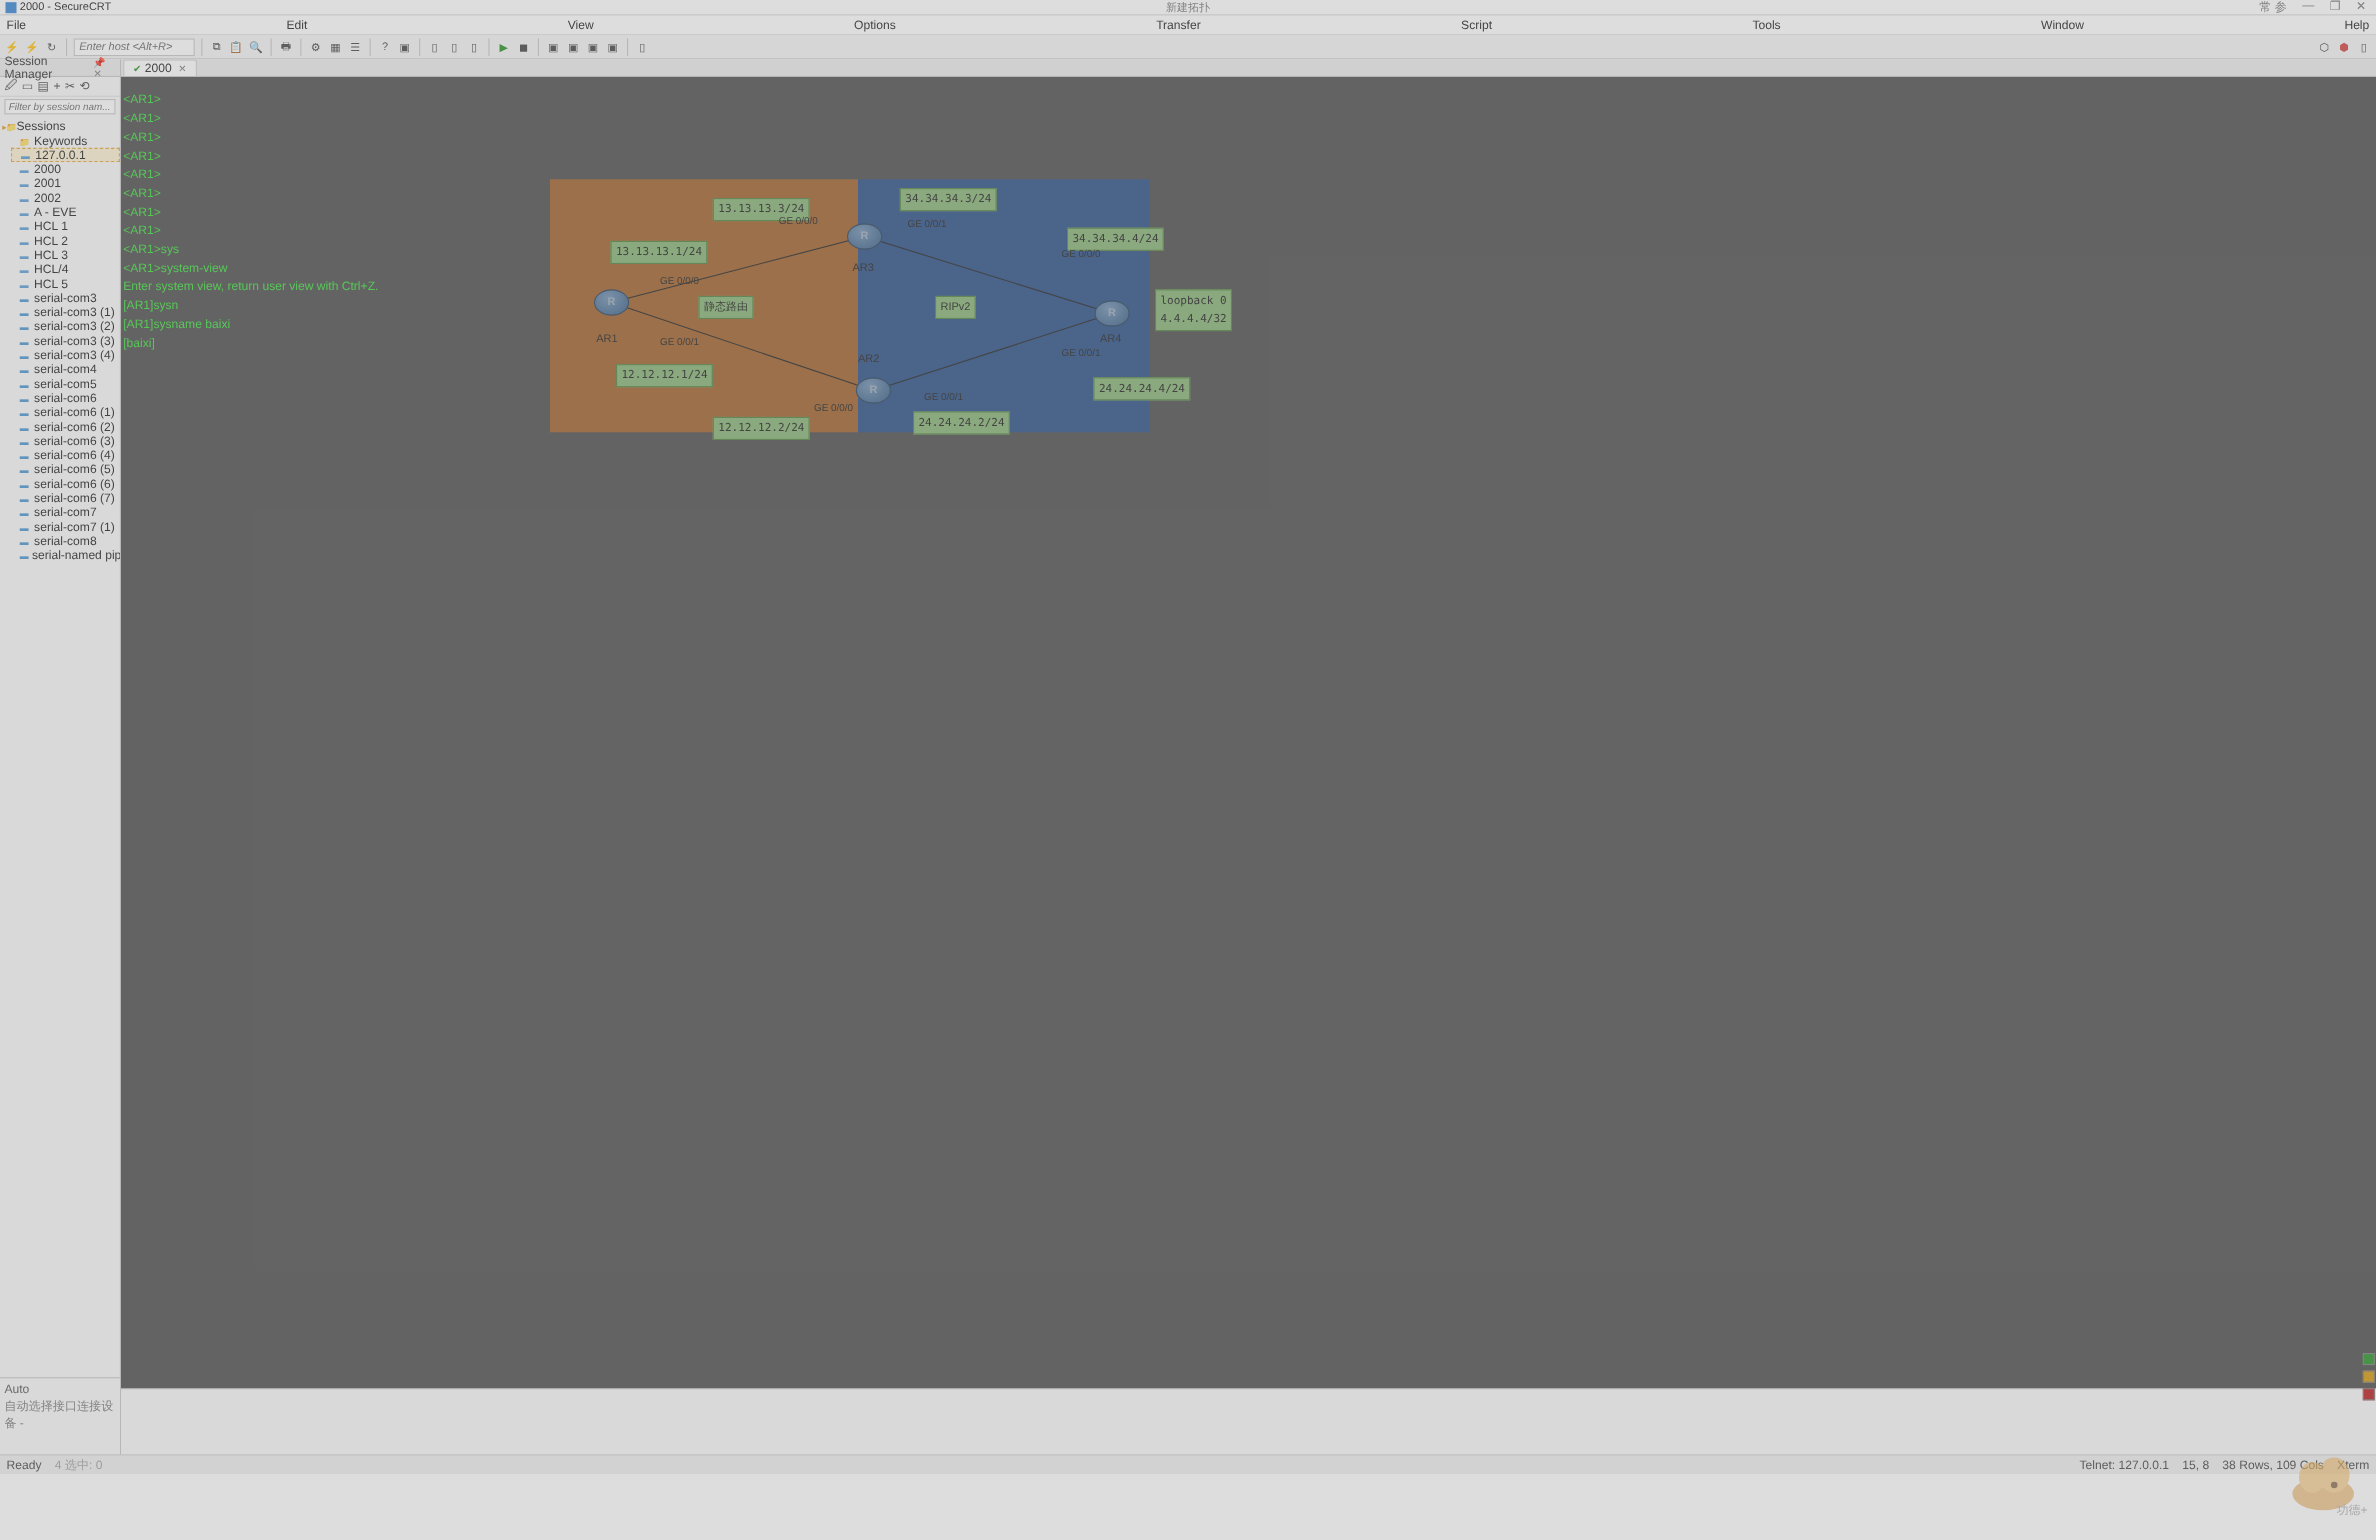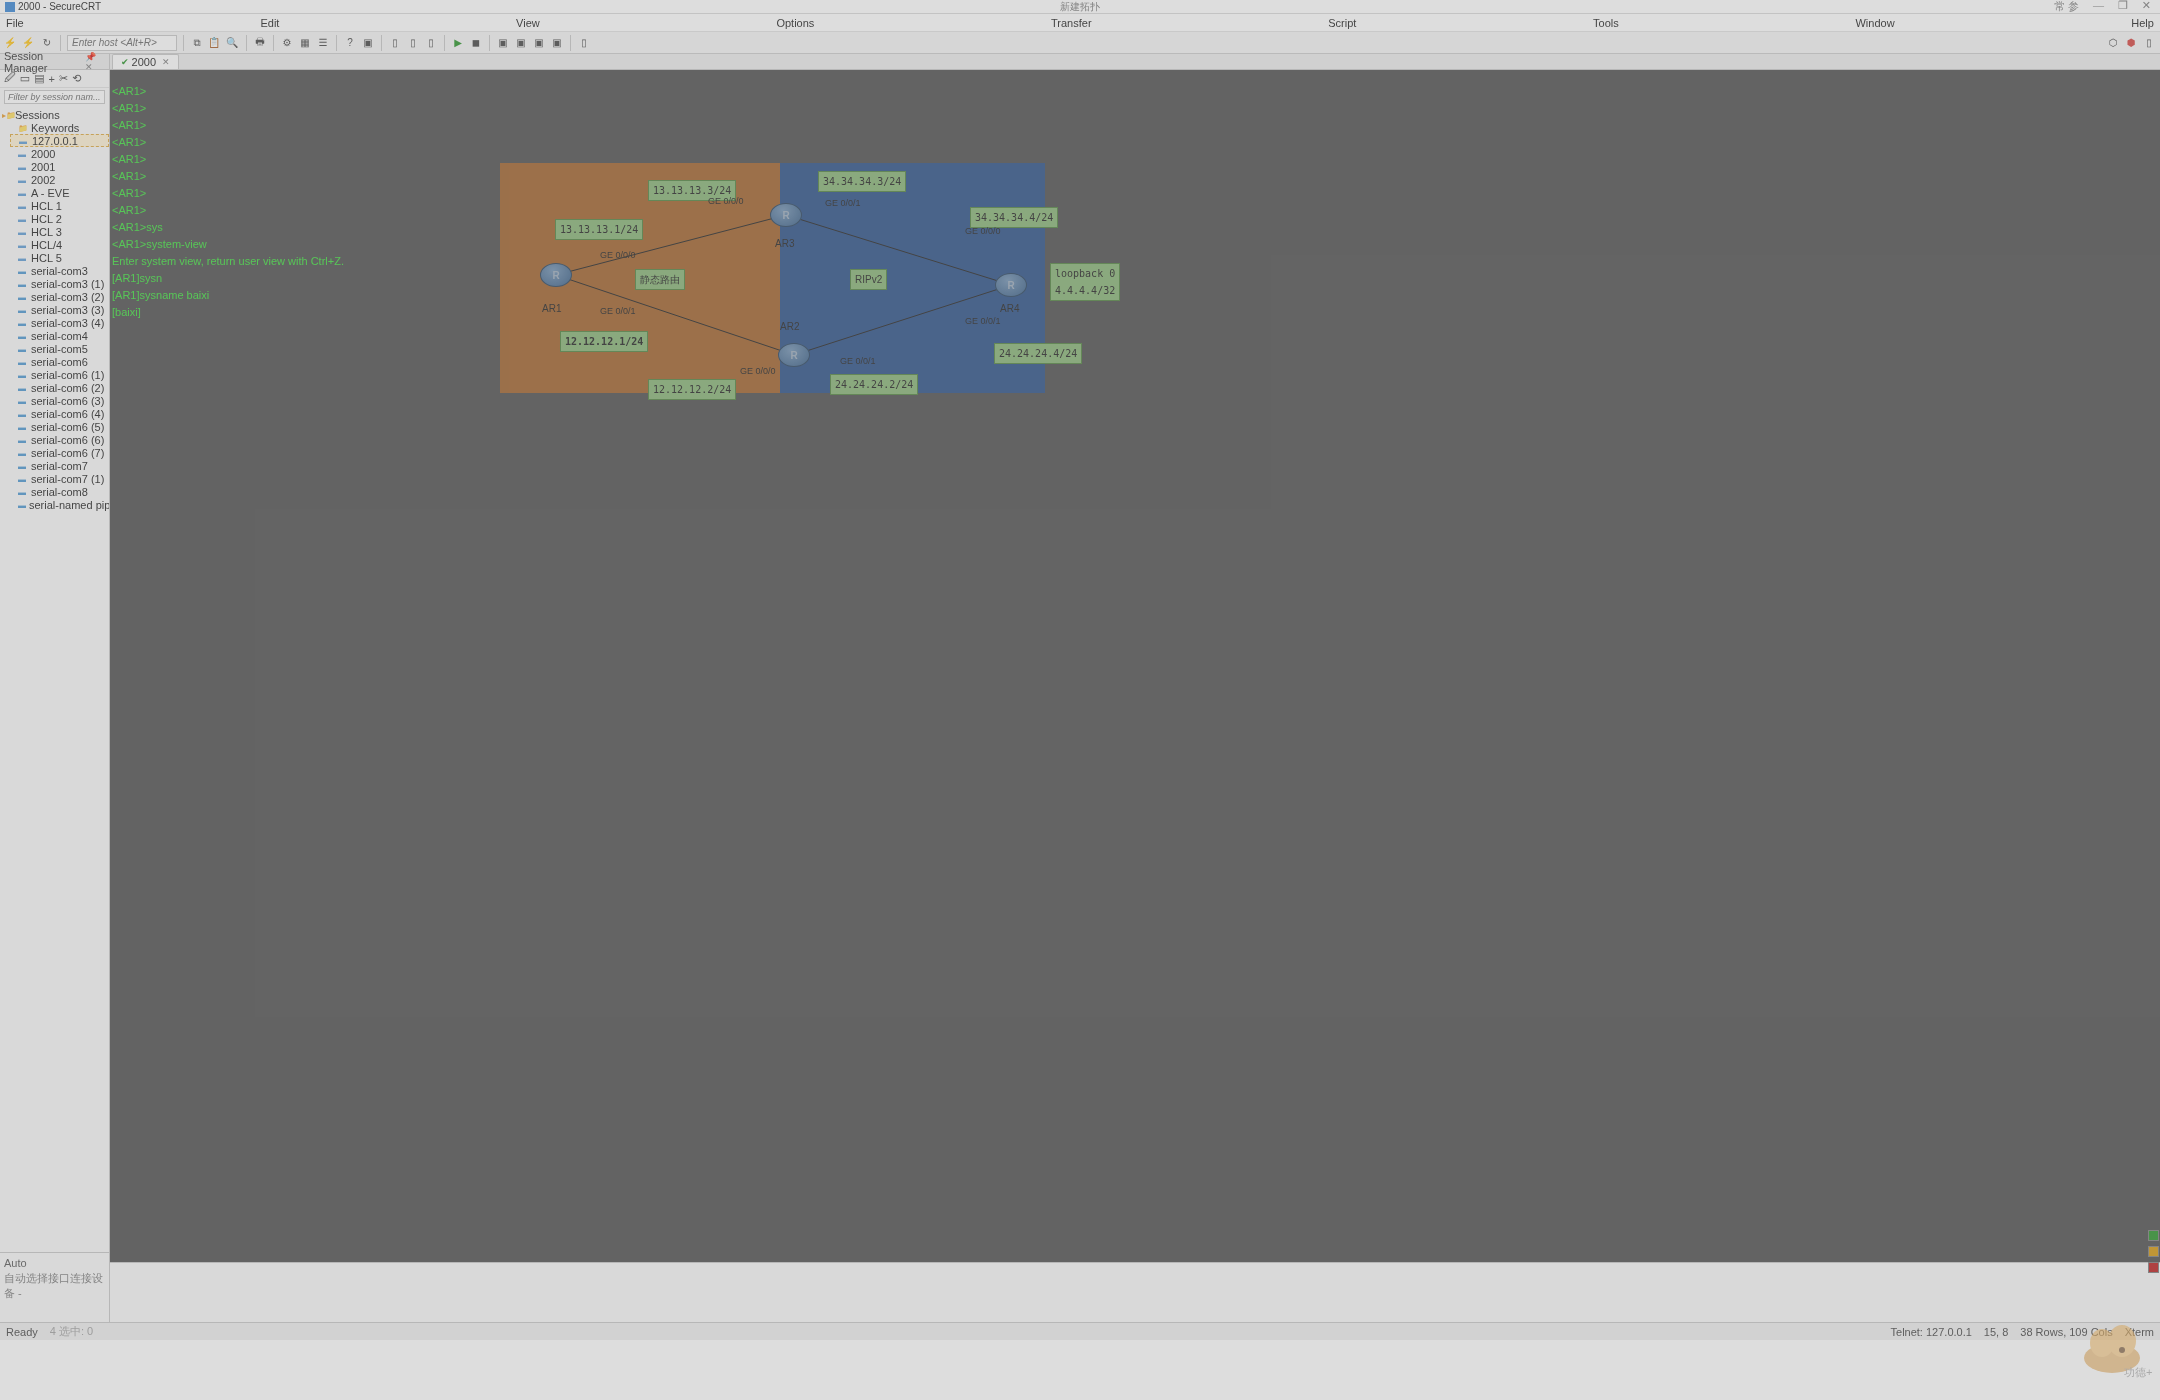--- a/index.html
+++ b/index.html
@@ -2,21 +2,21 @@
 <html><head>
 <meta charset="utf-8">
 <style>
 * { margin:0; padding:0; box-sizing:border-box; font-family:"Segoe UI",Tahoma,sans-serif; font-size:11px; }
 html,body { width:2160px; height:1400px; background:#fff; overflow:hidden; }
 .titlebar { height:14px; background:#fff; border-bottom:1px solid #ddd; display:flex; align-items:center; padding:0 5px; position:relative; }
 .titlebar .app-icon { width:10px; height:10px; background:#4a90d9; margin-right:3px; }
 .titlebar .title { color:#333; font-size:10px; }
 .titlebar .center-title { position:absolute; left:50%; transform:translateX(-50%); color:#888; font-size:10px; }
 .titlebar .win-controls { margin-left:auto; display:flex; gap:6px; color:#888; font-size:10px; }
-.titlebar .win-controls span { cursor:pointer; padding:0 4px;font-family:Liberation Serif, serif; }
+.titlebar .win-controls span { cursor:pointer; padding:0 4px; }
 .menubar { height:18px; background:#fff; display:flex; align-items:center; padding:0 6px; gap:12px; border-bottom:1px solid #e4e4e4;justify-content:space-between; }
 .menubar span { color:#333; font-size:11px; cursor:pointer; }
 .toolbar { height:22px; background:#f6f6f6; border-bottom:1px solid #d0d0d0; display:flex; align-items:center; padding:0 4px; gap:4px; }
 .toolbar .tb-btn { width:14px; height:14px; display:flex; align-items:center; justify-content:center; color:#555; cursor:pointer; font-size:10px; }
 .toolbar .sep { width:1px; height:16px; background:#ccc; margin:0 2px; }
 .toolbar .host-input { width:110px; height:16px; border:1px solid #ccc; background:#fff; color:#999; font-size:10px; padding:0 4px; font-style:italic; }
 .toolbar .right-icons { margin-left:auto; display:flex; gap:4px; }
 .main-row { display:flex; height:1268px; }
 .session-panel { width:110px; background:#fafafa; border-right:1px solid #ccc; display:flex; flex-direction:column; }
 .panel-header { height:16px; background:#eee; border-bottom:1px solid #ccc; display:flex; align-items:center; padding:0 4px; font-size:10px; color:#444; }
@@ -320,21 +320,21 @@
         <div class="router" style="left: 40px; top: 100px;"></div>
             <div class="router" style="left: 278px; top: 180px;"></div>
             <div class="router" style="left: 270px; top: 40px;"></div>
             <div class="router" style="left: 495px; top: 110px;"></div>
             <div class="rlabel" style="left: 42px; top: 137px;">AR1</div>
             <div class="rlabel" style="left: 280px; top: 155px;">AR2</div>
             <div class="rlabel" style="left: 275px; top: 72px;">AR3</div>
             <div class="rlabel" style="left: 500px; top: 137px;">AR4</div>
             <div class="addr" style="left: 55px; top: 56px;">13.13.13.1/24</div>
             <div class="addr" style="left: 148px; top: 17px;">13.13.13.3/24</div>
-            <div class="addr" style="left: 60px; top: 168px; font-weight: bold;">12.12.12.1/24</div>
+            <div class="addr" style="left: 60px; top: 168px;">12.12.12.1/24</div>
             <div class="addr" style="left: 148px; top: 216px;">12.12.12.2/24</div>
             <div class="addr" style="left: 318px; top: 8px;">34.34.34.3/24</div>
             <div class="addr" style="left: 470px; top: 44px;">34.34.34.4/24</div>
             <div class="addr" style="left: 330px; top: 211px;">24.24.24.2/24</div>
             <div class="addr" style="left: 470px; top: 180px; margin-left: 24px;">24.24.24.4/24</div>
             <div class="iface" style="left: 100px; top: 84px;">GE 0/0/0</div>
             <div class="iface" style="left: 100px; top: 140px;">GE 0/0/1</div>
             <div class="iface" style="left: 208px; top: 30px;">GE 0/0/0</div>
             <div class="iface" style="left: 240px; top: 200px;">GE 0/0/0</div>
             <div class="iface" style="left: 325px; top: 32px;">GE 0/0/1</div>

